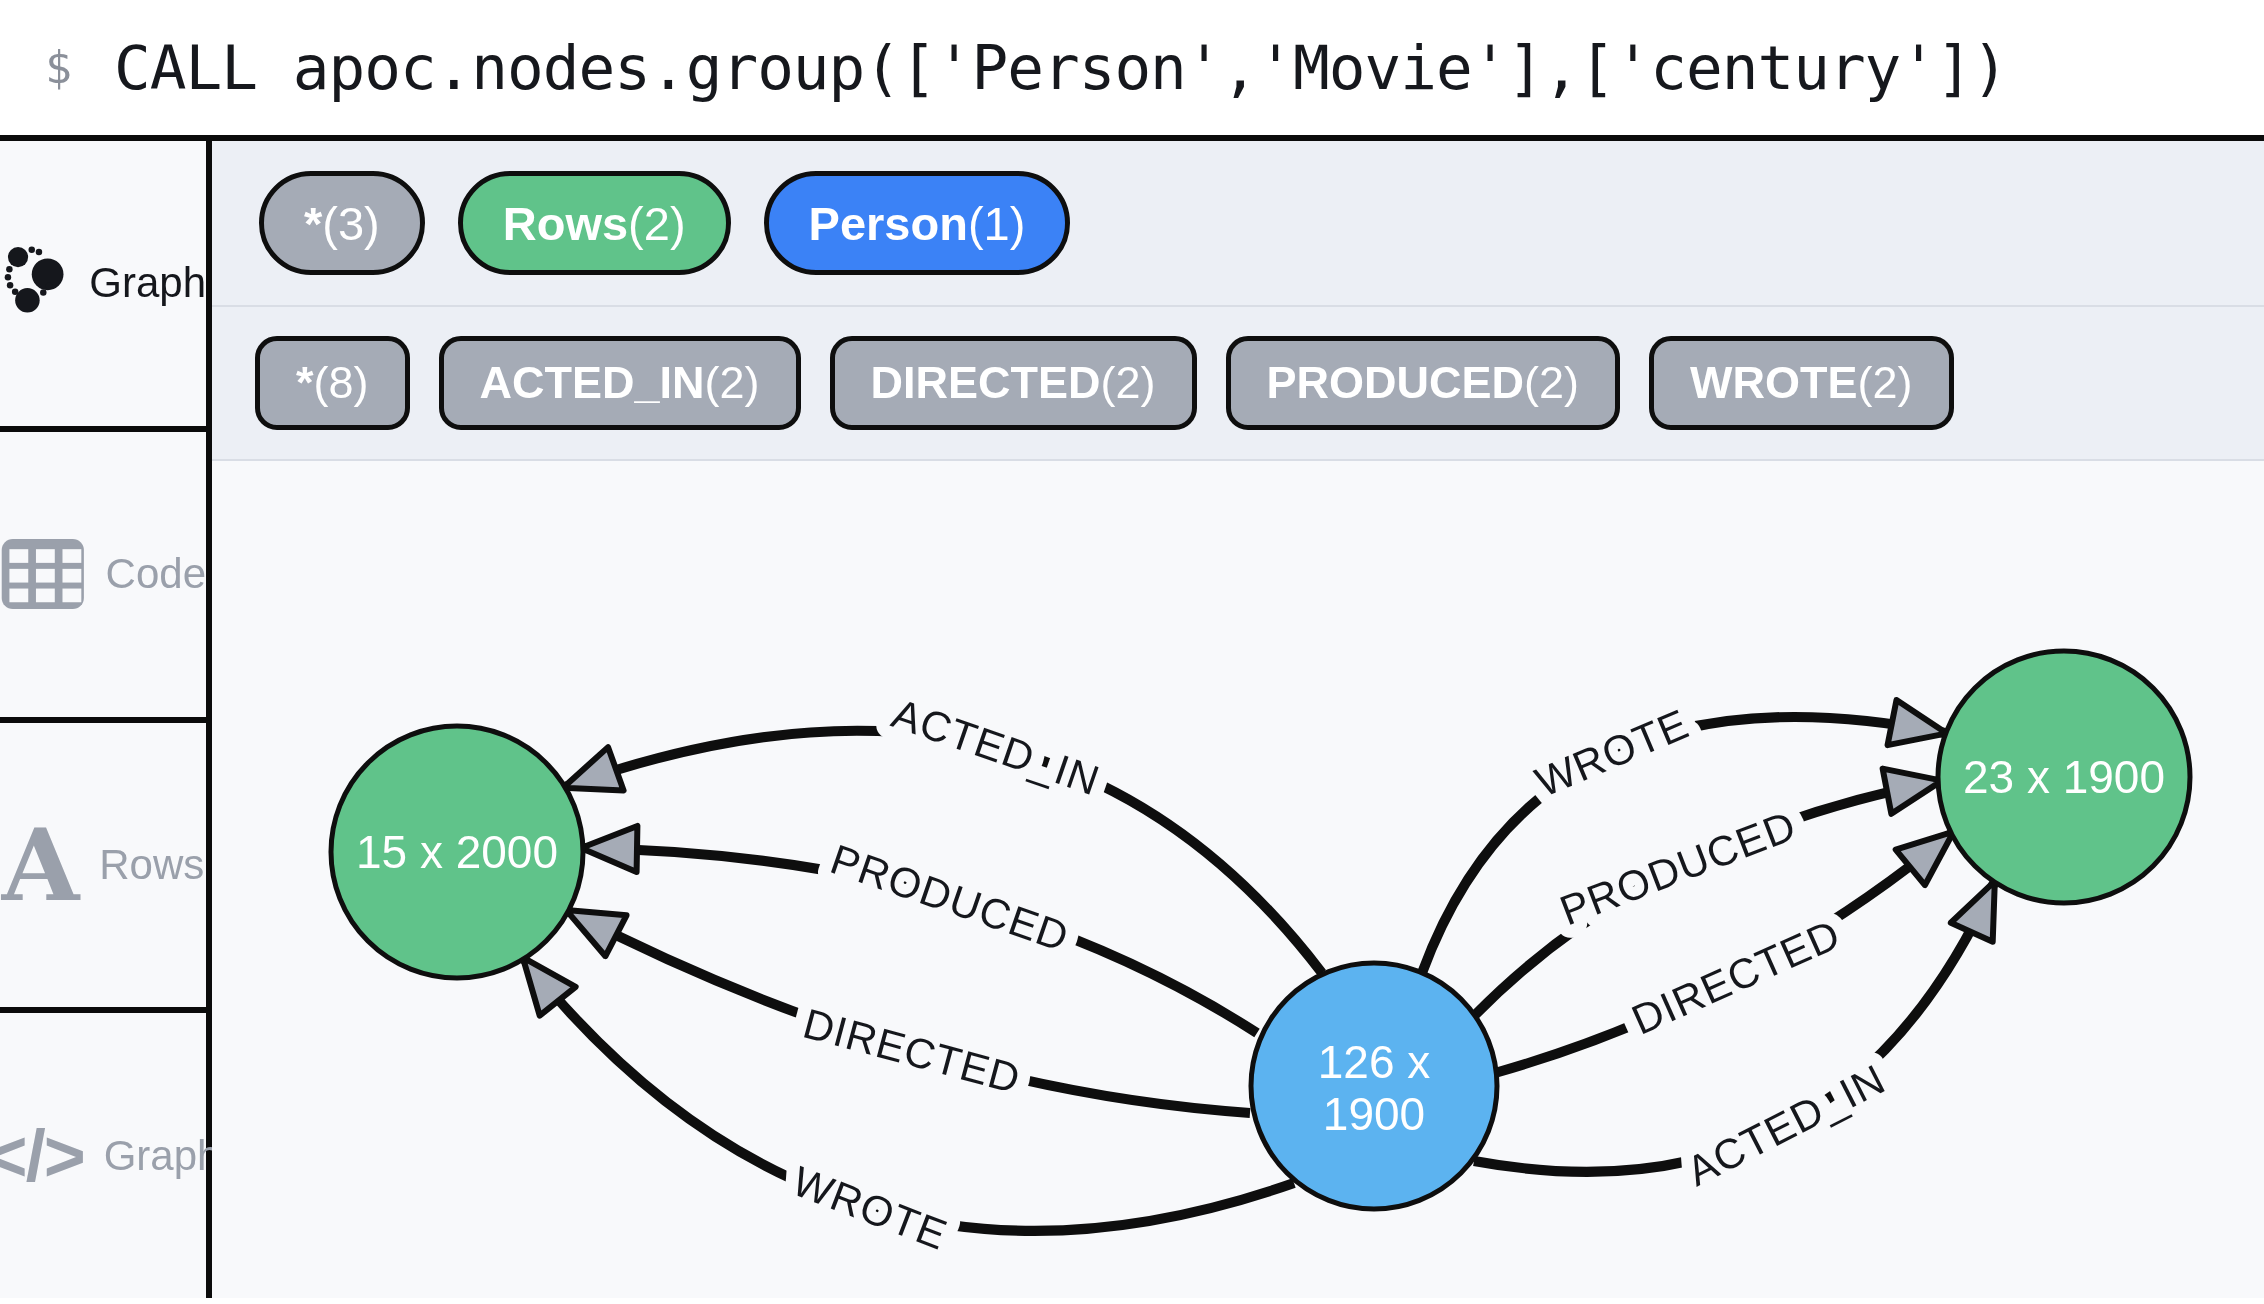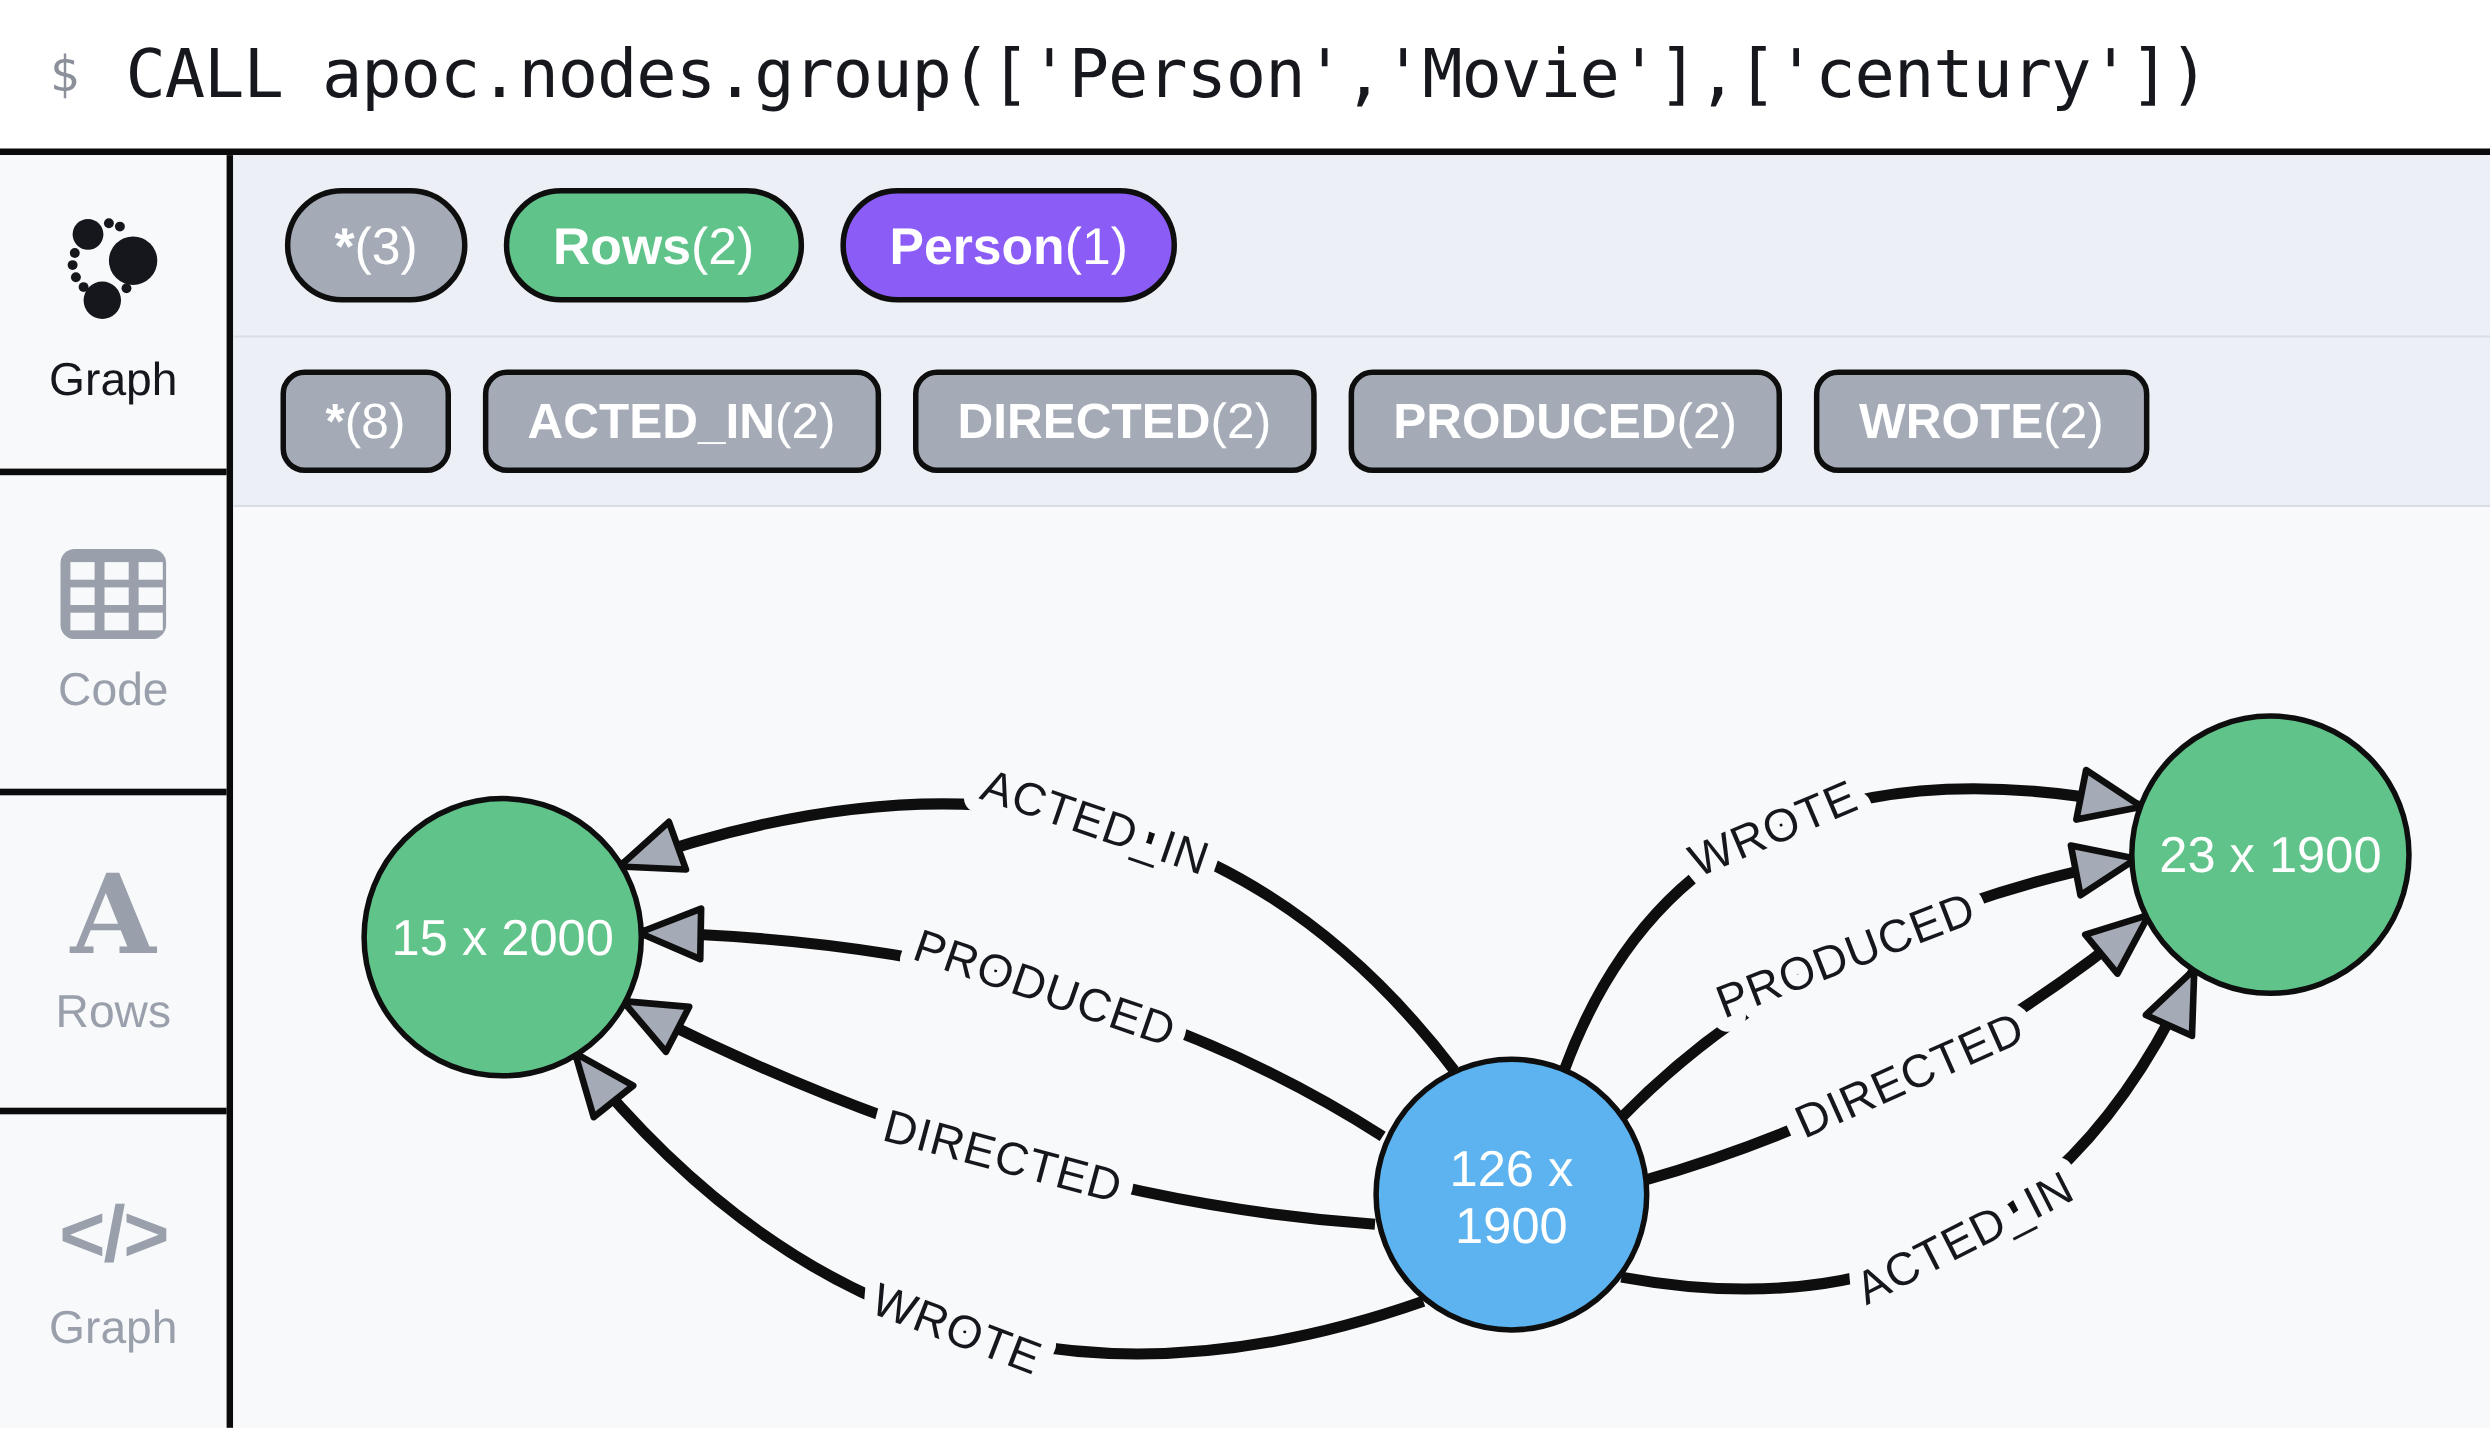--- a/index.html
+++ b/index.html
@@ -13,21 +13,21 @@
             margin-right:42px; }
   .query  { font-family:"DejaVu Sans Mono", monospace; font-size:61px; color:#16181d;
             letter-spacing:-1px; white-space:pre; }
 
   
   .content { display:flex; height:1157px; }
 
   
   .sidebar { width:212px; background:#f8f9fb; border-right:6px solid #0b0b0b;
              display:flex; flex-direction:column; }
-  .tab { flex:1; display:flex; flex-direction:column; align-items:center;
+  .tab { flex:1; display:flex; flex-direction:row; align-items:center;
          justify-content:center; gap:20px; border-bottom:6px solid #0b0b0b; cursor:pointer; }
   .tab:last-child { border-bottom:none; }
   .tlabel { font-size:42px; color:#9aa0ab; }
   .tab.active .tlabel { color:#15171c; }
   .aicon { font-family:"DejaVu Serif", serif; font-size:100px; font-weight:600;
            color:#9aa0ab; line-height:0.9; }
   .cicon { font-size:72px; font-weight:600; color:#9aa0ab; letter-spacing:-2px; }
 
   
   .main { flex:1; display:flex; flex-direction:column; }
@@ -118,21 +118,21 @@
 
     <div class="pillrow1">
       <div class="npill" style="background:#a5abb6">
         <span class="pname">*</span>
           <span class="pcount">(3)</span>
       </div>
       <div class="npill" style="background:#60c38a">
         <span class="pname">Rows</span>
           <span class="pcount">(2)</span>
       </div>
-      <div class="npill" style="background:#8b5cf6">
+      <div class="npill" style="background:#3b82f6">
         <span class="pname">Person</span>
           <span class="pcount">(1)</span>
       </div>
     </div>
 
     <div class="pillrow2">
       <div class="rpill">
         <span class="pname">*</span>
           <span class="pcount">(8)</span>
       </div>

